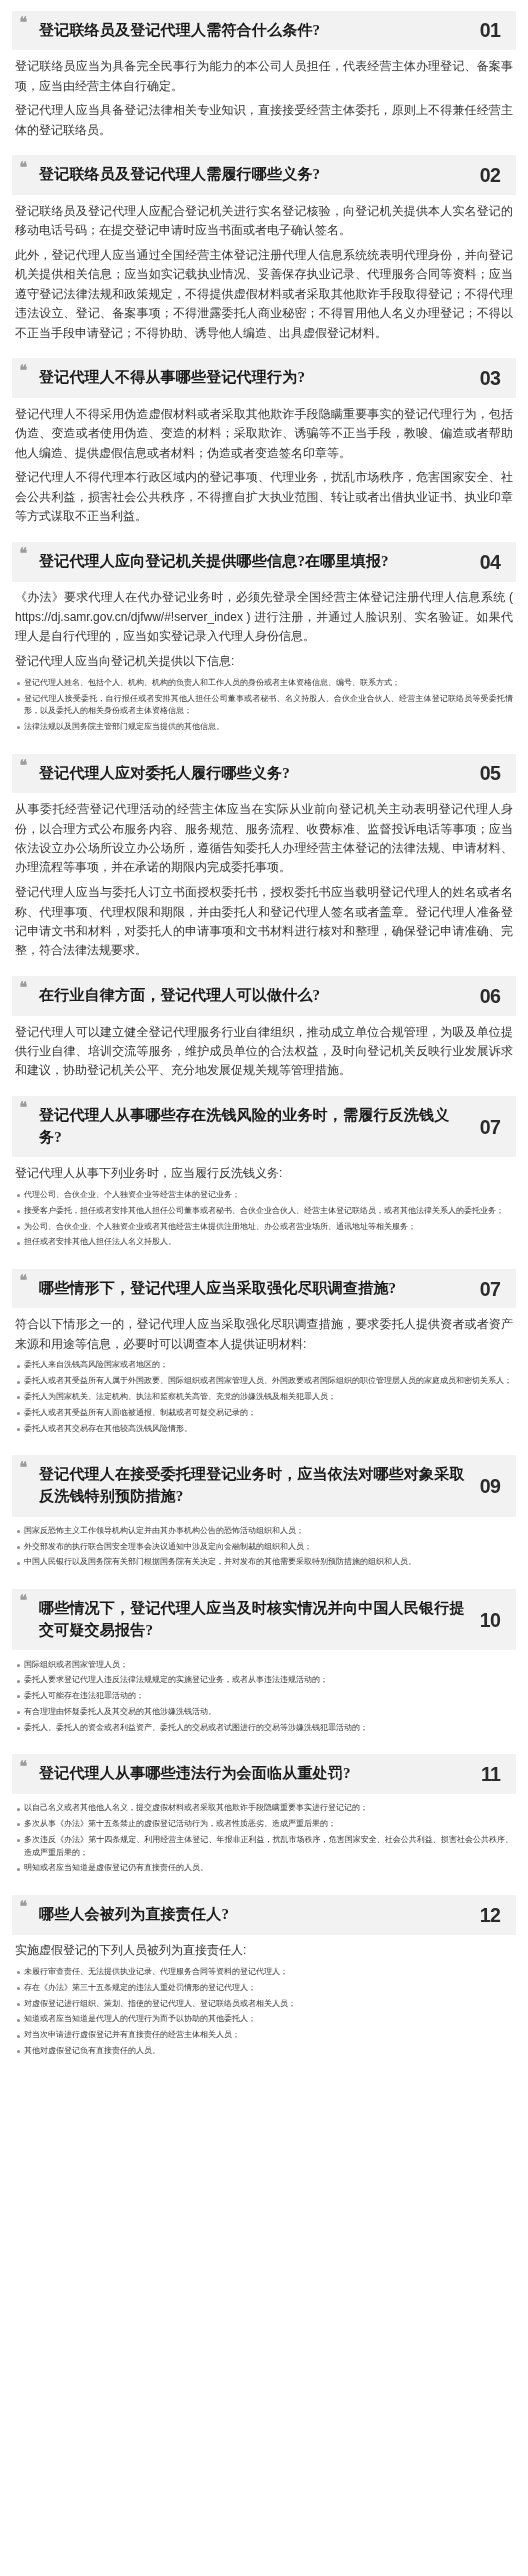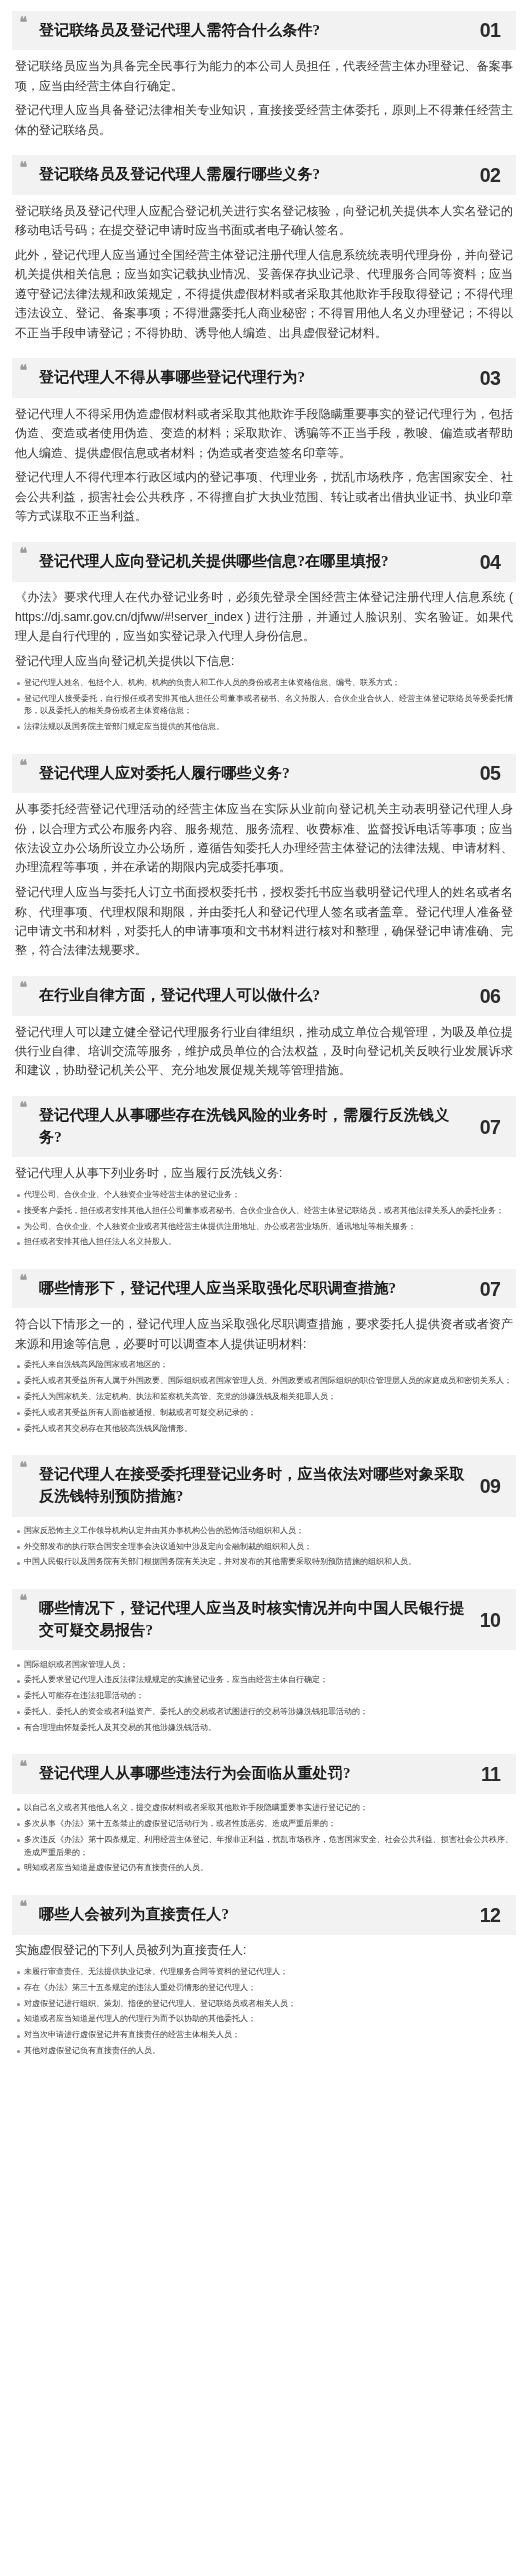--- a/index.html
+++ b/index.html
@@ -218,24 +218,24 @@
       </div>
       <div class="qa-block">
         <div class="q-head">
           <span class="quote-mark">❝</span>
           <div class="q-text">哪些情况下，登记代理人应当及时核实情况并向中国人民银行提交可疑交易报告?</div>
           <div class="q-num">10</div>
         </div>
         <div class="a-body">
           <ul class="bullets">
             <li>国际组织或者国家管理人员；</li>
-            <li>委托人要求登记代理人违反法律法规规定的实施登记业务，应当由经营主体自行确定；</li>
+            <li>委托人要求登记代理人违反法律法规规定的实施登记业务，或者从事违法违规活动的；</li>
             <li>委托人可能存在违法犯罪活动的；</li>
+            <li>有合理理由怀疑委托人及其交易的其他涉嫌洗钱活动。</li>
             <li>委托人、委托人的资金或者利益资产、委托人的交易或者试图进行的交易等涉嫌洗钱犯罪活动的；</li>
-            <li>有合理理由怀疑委托人及其交易的其他涉嫌洗钱活动。</li>
           </ul>
         </div>
       </div>
       <div class="qa-block">
         <div class="q-head">
           <span class="quote-mark">❝</span>
           <div class="q-text">登记代理人从事哪些违法行为会面临从重处罚?</div>
           <div class="q-num">11</div>
         </div>
         <div class="a-body">

